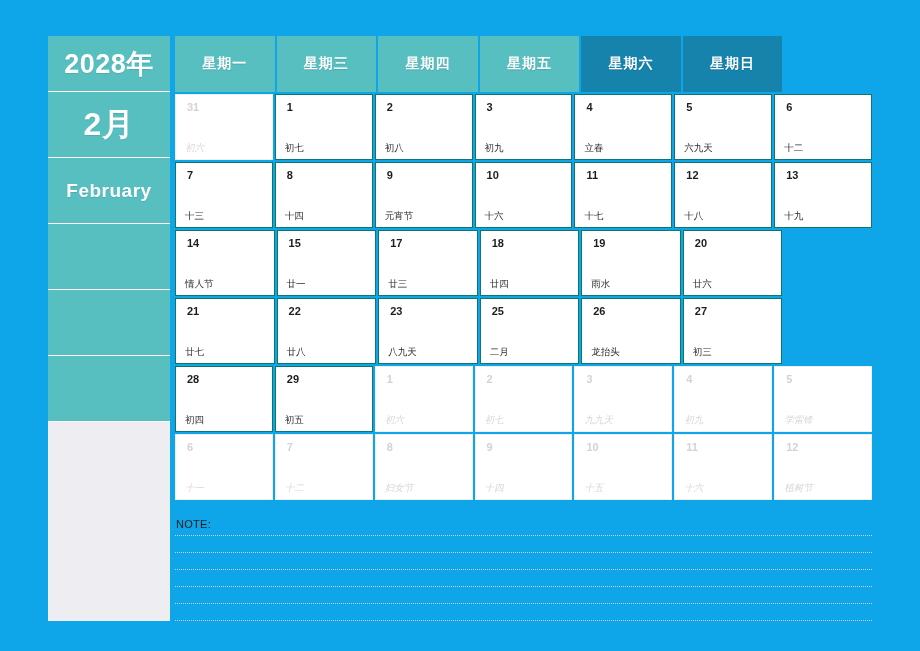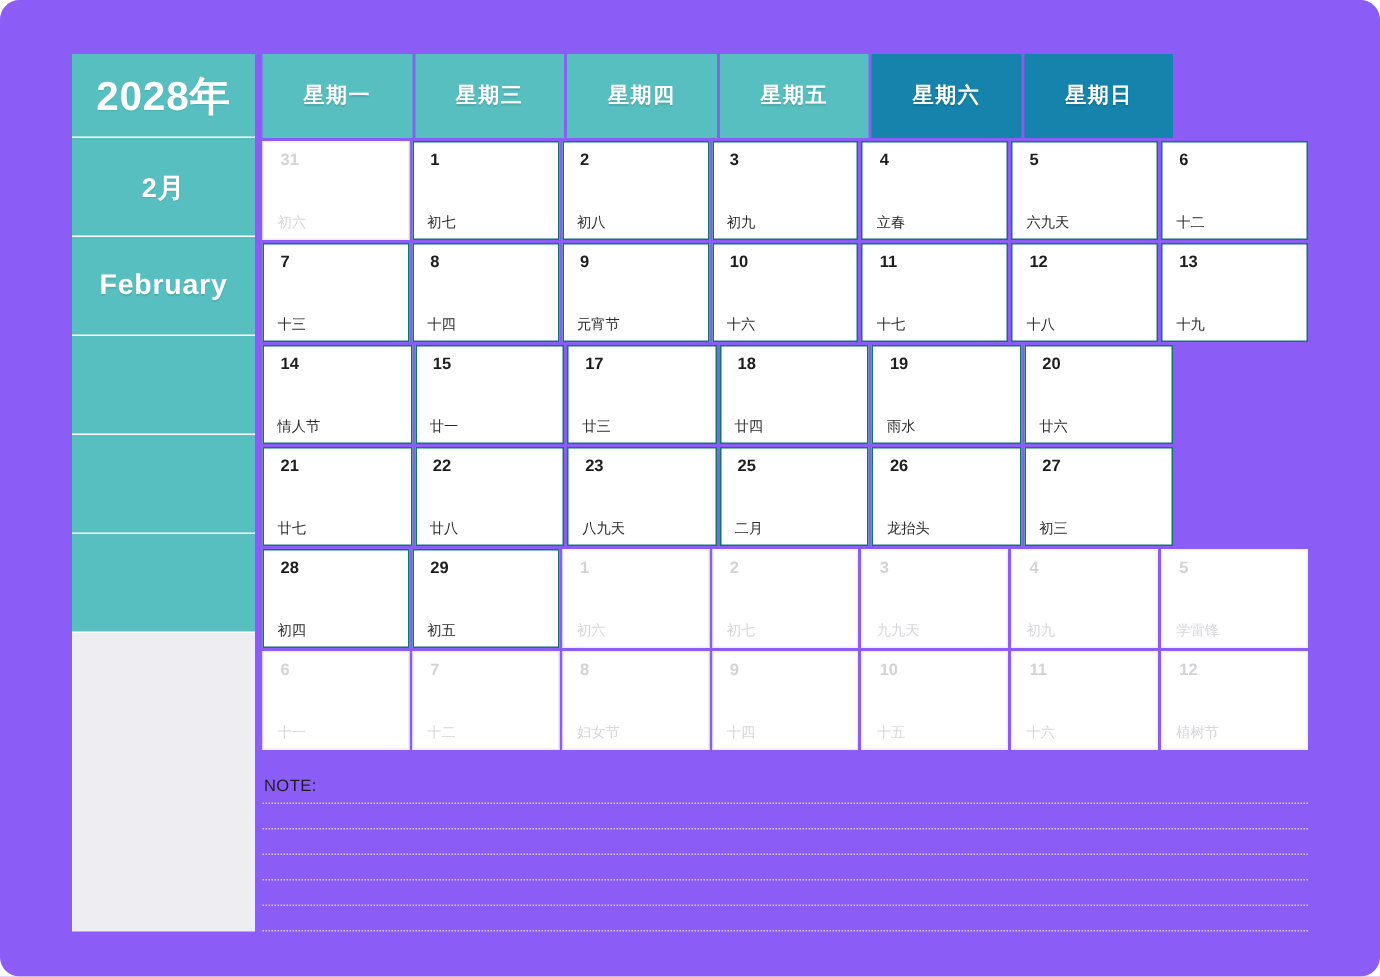--- a/index.html
+++ b/index.html
@@ -8,22 +8,21 @@
     height: 651px;
     background: #ffffff;
     font-family: "Liberation Sans", "DejaVu Sans", sans-serif;
     overflow: hidden;
   }
 
   #page {
     position: relative;
     width: 920px;
     height: 651px;
-    background: #8b5cf6;
-    border-radius: 13px;
+    background: #0ea5e9;
   }
 
   
   #sidebar {
     position: absolute;
     left: 48px;
     top: 36px;
     width: 122px;
     height: 585px;
     background: #eeeef2;
@@ -36,21 +35,21 @@
     display: flex;
     align-items: center;
     justify-content: center;
     color: #ffffff;
     font-weight: bold;
     letter-spacing: 0.5px;
     text-shadow: 0 1px 1px rgba(0,0,0,0.10);
   }
   .side-block.hdr { height: 56px; }
   #side-year  { font-size: 27px; }
-  #side-month { font-size: 18px; }
+  #side-month { font-size: 32px; }
   #side-en    { font-size: 19px; }
 
   
   #calendar {
     position: absolute;
     left: 175px;
     top: 36px;
     width: 697px;
   }
   .row { display: flex; width: 697px; }
@@ -95,21 +94,21 @@
   .lunar {
     position: absolute;
     left: 9px;
     bottom: 4px;
     font-size: 9.5px;
     color: #2b2b2b;
     white-space: nowrap;
   }
   .cell.out { border-color: #efeff1; }
   .cell.out .daynum { color: #d3d3d7; font-weight: bold; }
-  .cell.out .lunar  { color: #d6d6da; }
+  .cell.out .lunar  { color: #d6d6da; font-style: italic; }
 
   
   #note {
     position: absolute;
     left: 175px;
     top: 518px;
     width: 697px;
     height: 103px;
   }
   #note-label {

